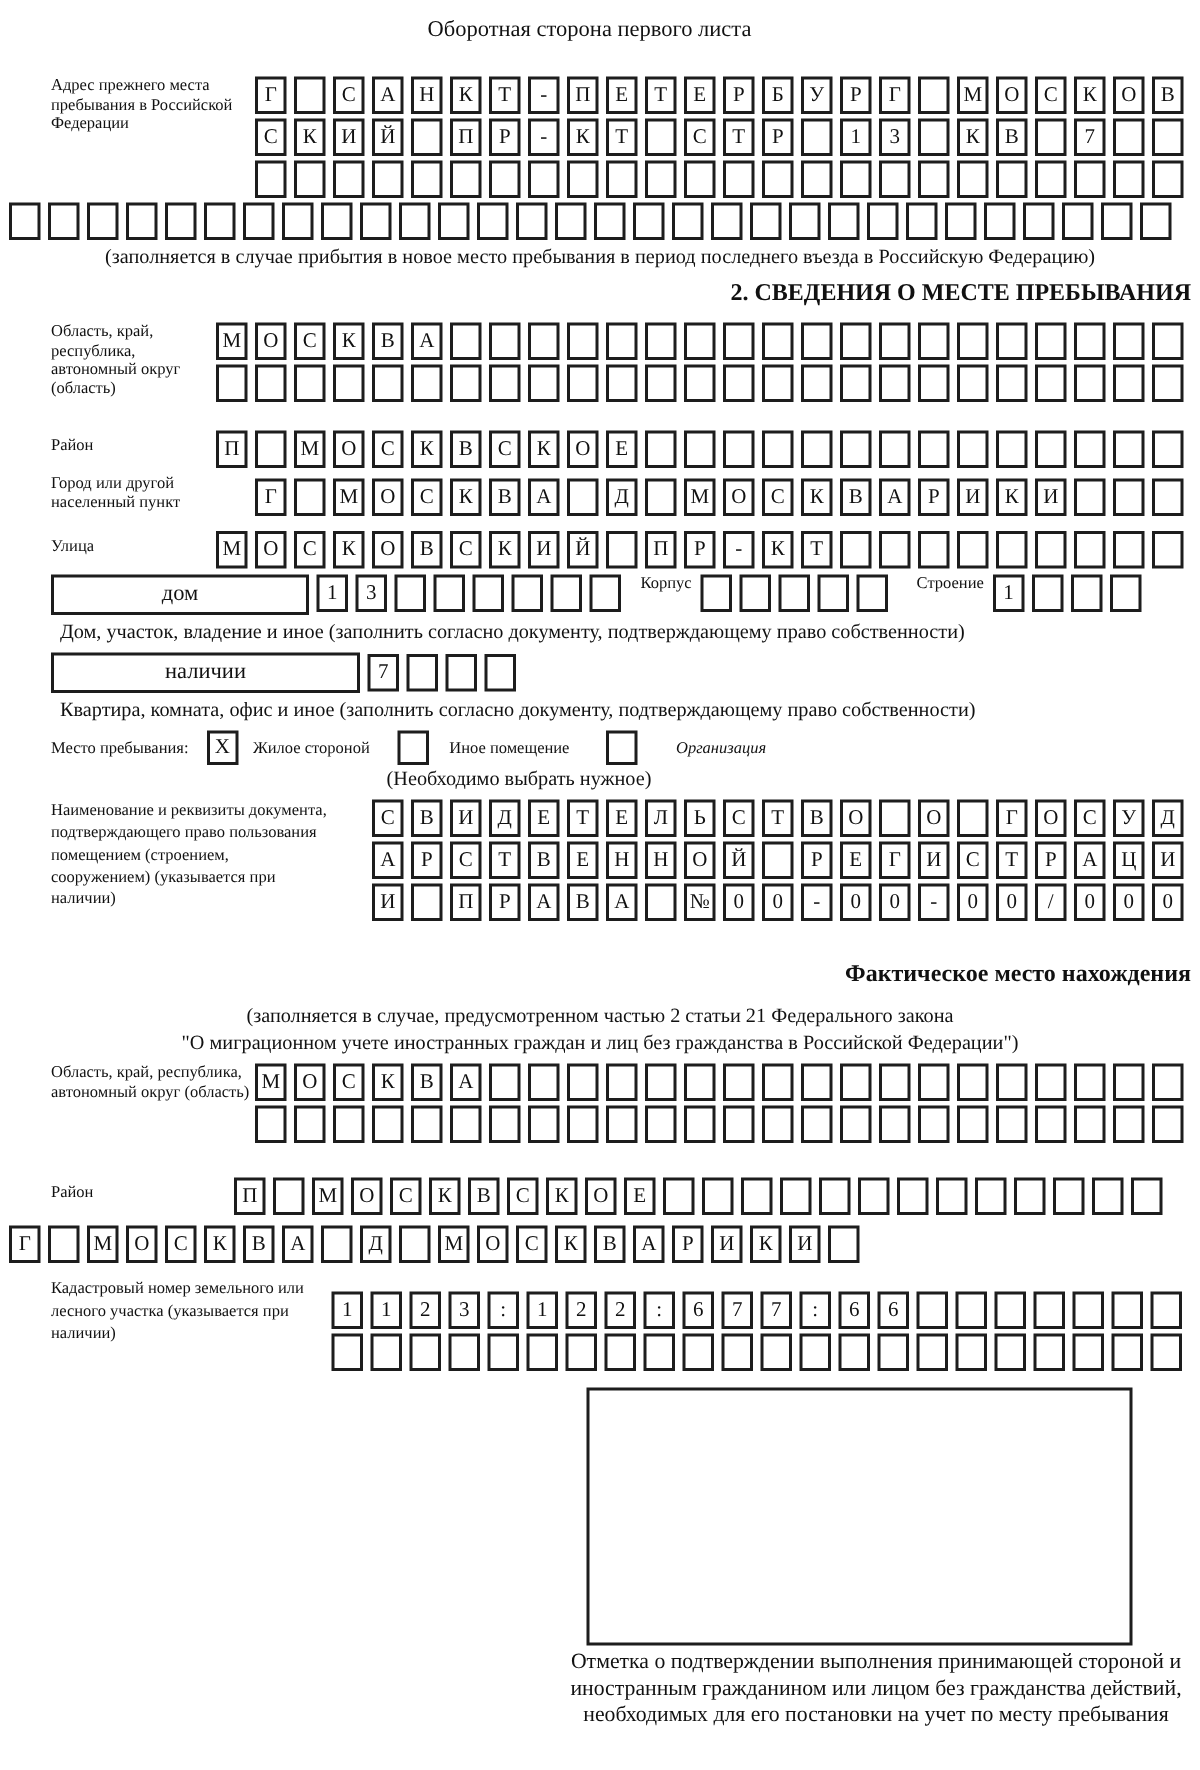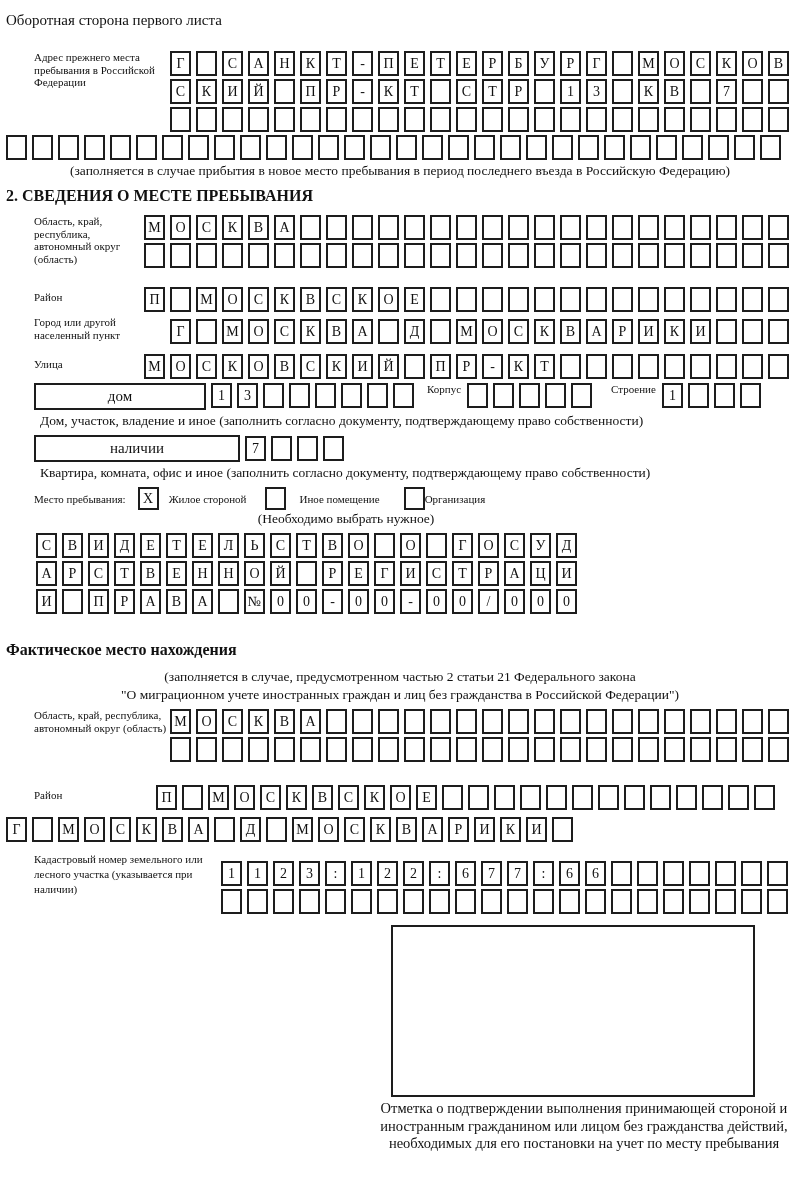--- a/index.html
+++ b/index.html
@@ -5,39 +5,39 @@
   * { box-sizing: border-box; margin: 0; padding: 0; }
   html, body { background: #ffffff; }
   body {
     width: 800px; height: 1180px;
     font-family: "Liberation Serif", "DejaVu Serif", serif;
     color: #111;
     padding: 12px 6px 0 6px;
     overflow: hidden;
     position: relative;
   }
-  .top-note { text-align: left; font-size: 15px; padding-right: 14px; margin-bottom: 22px; }
+  .top-note { text-align: center; font-size: 15px; padding-right: 14px; margin-bottom: 22px; }
 
   .row { display: flex; align-items: flex-start; }
   .cells { display: flex; flex-wrap: nowrap; }
   .cell {
     width: 21px; height: 25px;
     border: 2px solid #1d1d1d;
     margin-right: 5px;
     display: inline-flex; align-items: center; justify-content: center;
     font-size: 14px; line-height: 1;
     flex: 0 0 auto;
   }
   .grid-row { margin-bottom: 3px; }
 
   .lbl { font-size: 11px; line-height: 1.14; }
   .indent { margin-left: 28px; }
 
   .caption { font-size: 13.5px; text-align: center; margin: 2px 0 6px 0; }
-  .sec-title { font-size: 16px; font-weight: bold; text-align: left; margin: 8px 0 10px 0; }
+  .sec-title { font-size: 16px; font-weight: bold; text-align: right; margin: 8px 0 10px 0; }
 
   .widebox {
     border: 2px solid #1d1d1d; height: 27px;
     display: inline-flex; align-items: center; justify-content: center;
     font-size: 15px; flex: 0 0 auto;
   }
   .chk {
     width: 21px; height: 23px; border: 2px solid #1d1d1d;
     display: inline-flex; align-items: center; justify-content: center;
     font-size: 14px; flex: 0 0 auto;
@@ -364,25 +364,26 @@
 </div>
 <div class="caption" style="text-align:left;margin-left:34px;">Квартира, комната, офис и иное (заполнить согласно документу, подтверждающему право собственности)</div>
 
 <div class="row" style="align-items:center;margin-top:2px;">
   <div class="opt-label indent">Место пребывания:</div>
   <span class="chk" style="margin-left:12px;">X</span>
   <span class="opt-label" style="margin-left:10px;">Жилое стороной</span>
   <span class="chk" style="margin-left:18px;"></span>
   <span class="opt-label" style="margin-left:14px;">Иное помещение</span>
   <span class="chk" style="margin-left:24px;"></span>
-  <span class="opt-label" style="">Организация</span>
+  <span class="opt-label" style="margin-left:26px;font-style:italic;">Организация</span>
 </div>
 <div class="caption" style="width:560px;margin-left:60px;margin-top:1px;">(Необходимо выбрать нужное)</div>
 
 <div class="row" style="min-height:104px;margin-top:2px;">
+  <div class="lbl indent" style="width:218px;line-height:1.35;">Наименование и реквизиты документа, подтверждающего право пользования помещением (строением, сооружением) (указывается при наличии)</div>
   <div style="margin-left:30px;">
     <div class="cells grid-row">
         <span class="cell">С</span>
         <span class="cell">В</span>
         <span class="cell">И</span>
         <span class="cell">Д</span>
         <span class="cell">Е</span>
         <span class="cell">Т</span>
         <span class="cell">Е</span>
         <span class="cell">Л</span>

